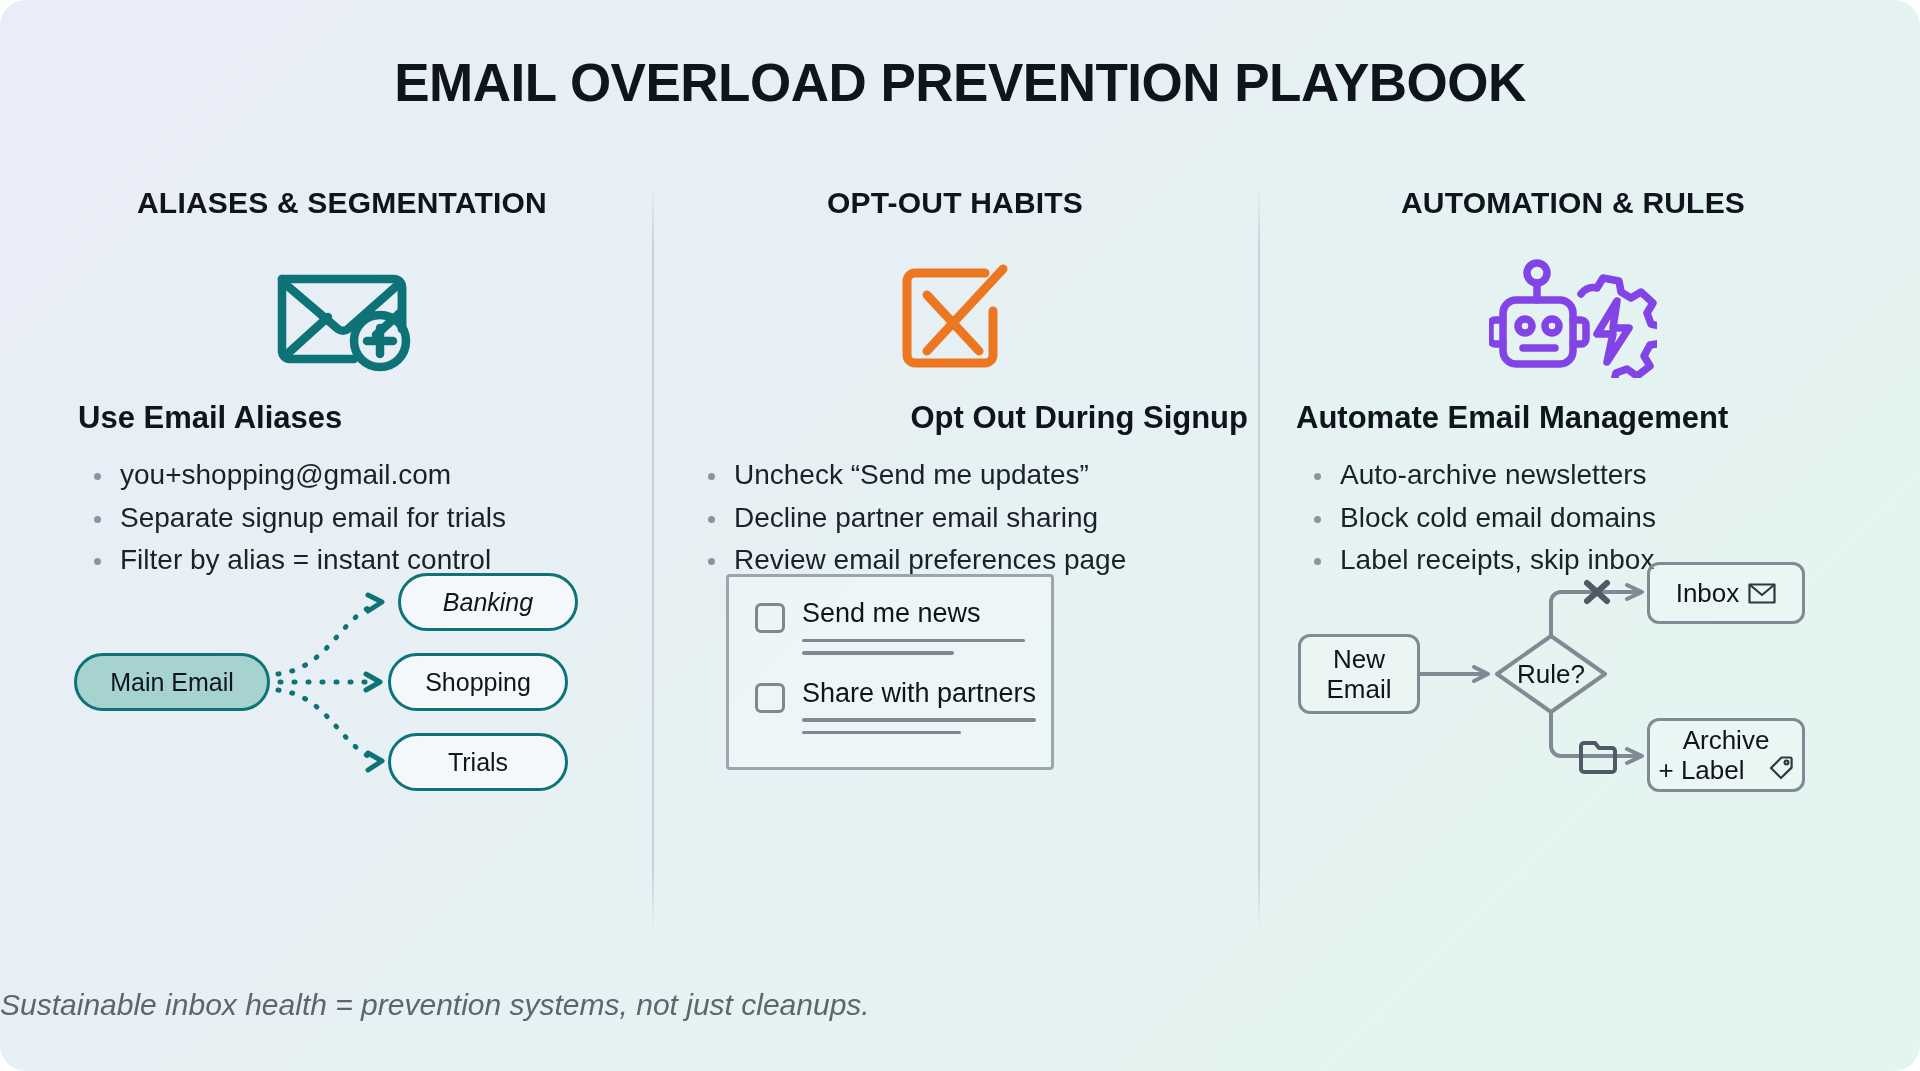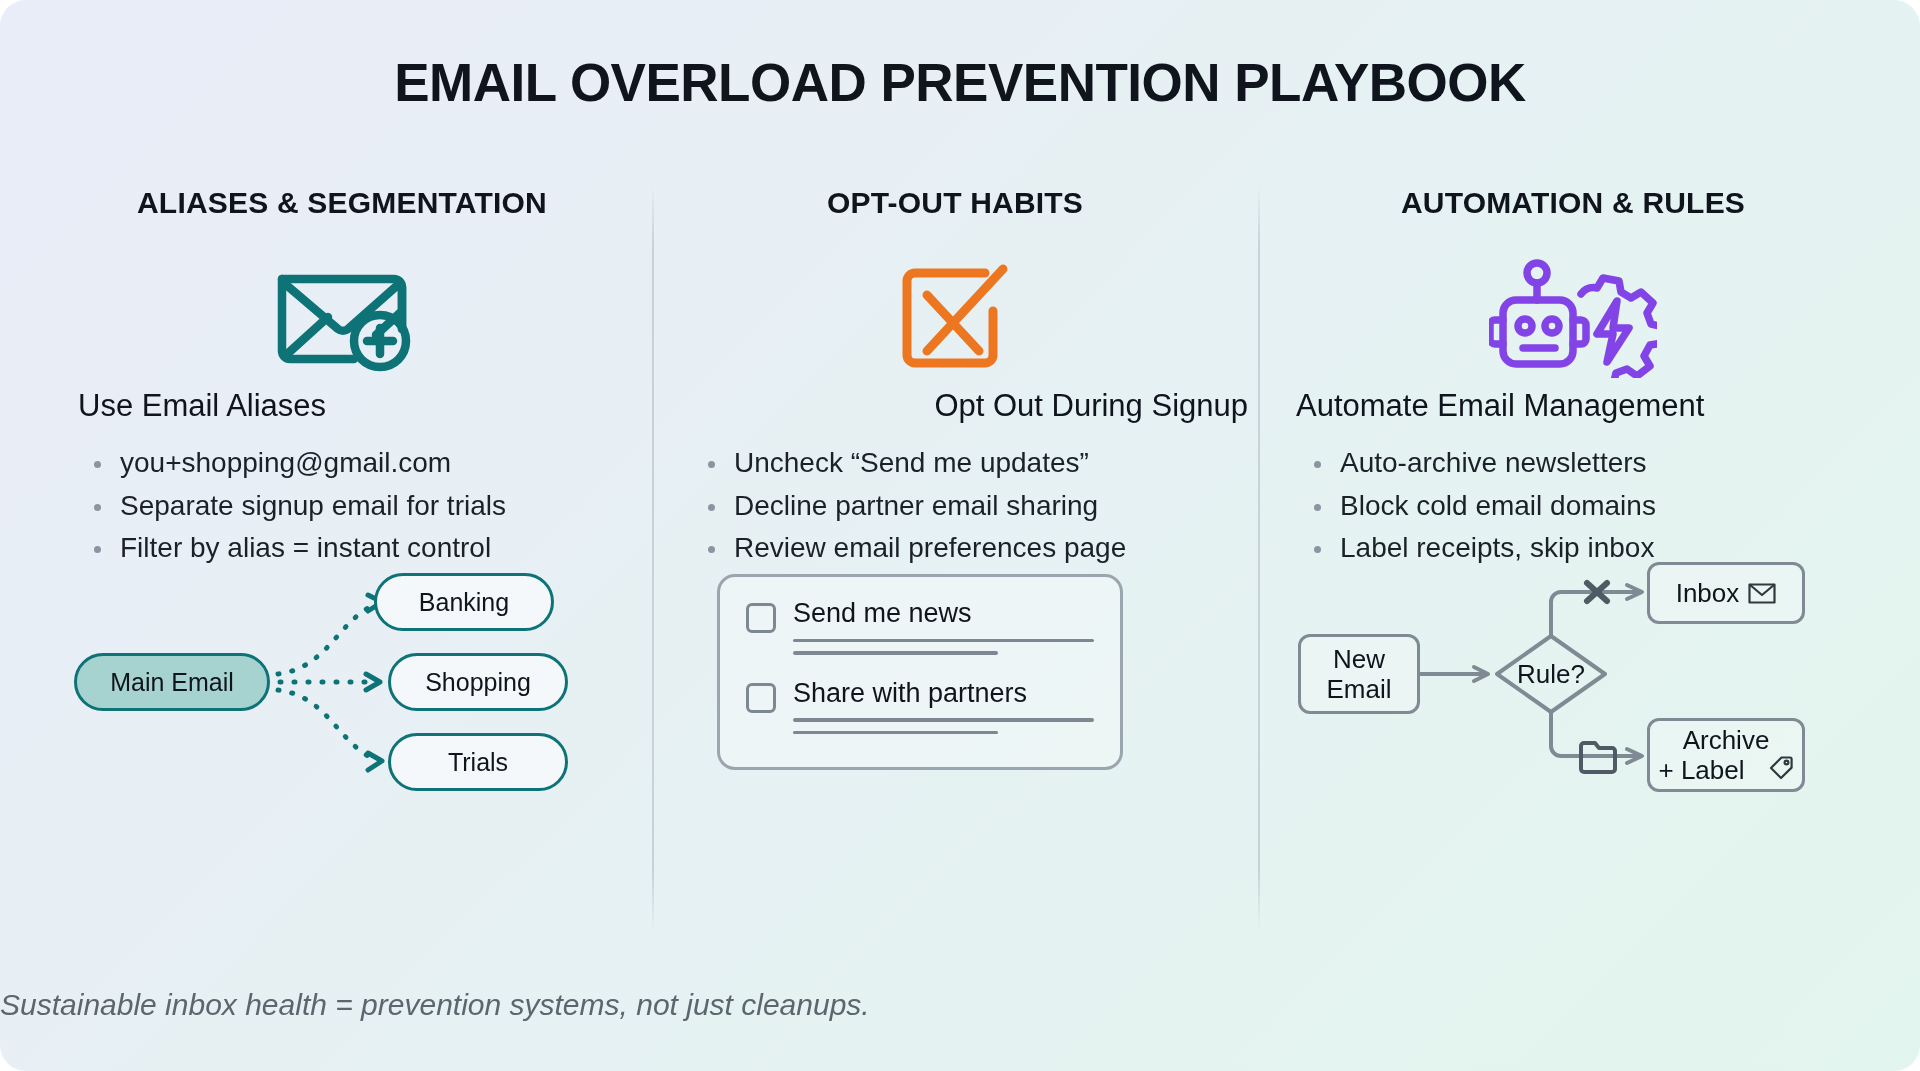--- a/index.html
+++ b/index.html
@@ -80,23 +80,23 @@
 
   .icon-slot {
     height: 140px;
     margin-top: 28px;
     display: flex;
     align-items: center;
     justify-content: center;
   }
 
   .col-subtitle {
-    margin-top: 0;
+    margin-top: 12px;
     font-size: 31px;
-    font-weight: normal;
+    font-weight: bold;
     color: #10141c;
     white-space: nowrap;
   }
   #column-1 .col-subtitle { padding-left: 36px; }
   #column-2 .col-subtitle { padding-left: 28px; text-align: right; }
   #column-3 .col-subtitle { padding-left: 28px; }
 
   .bullets {
     list-style: none;
     margin: 18px 0 0 0;
@@ -146,34 +146,34 @@
     color: #10141c;
     white-space: nowrap;
   }
   #pill-main-email {
     left: 8px;
     top: 89px;
     width: 196px;
     height: 58px;
     background: #a6d3cf;
   }
-  #pill-banking  { left: 308px; top: 9px;   width: 180px; height: 58px; }
+  #pill-banking  { left: 332px; top: 9px;   width: 180px; height: 58px; font-style: italic; }
   #pill-shopping { left: 322px; top: 89px;  width: 180px; height: 58px; }
   #pill-trials   { left: 322px; top: 169px; width: 180px; height: 58px; }
 
   
   #optout-panel {
     position: absolute;
-    left: 55px;
+    left: 64px;
     top: 388px;
-    width: 406px;
+    width: 328px;
     height: 196px;
     box-sizing: border-box;
     border: 3px solid #9aa5ae;
-    border-radius: 18px;
+    border-radius: 4px;
     background: rgba(255,255,255,0.30);
     padding: 22px 26px 0 26px;
   }
   .form-row {
     display: flex;
     align-items: flex-start;
     gap: 17px;
   }
   .form-row + .form-row { margin-top: 24px; }
   .checkbox {

